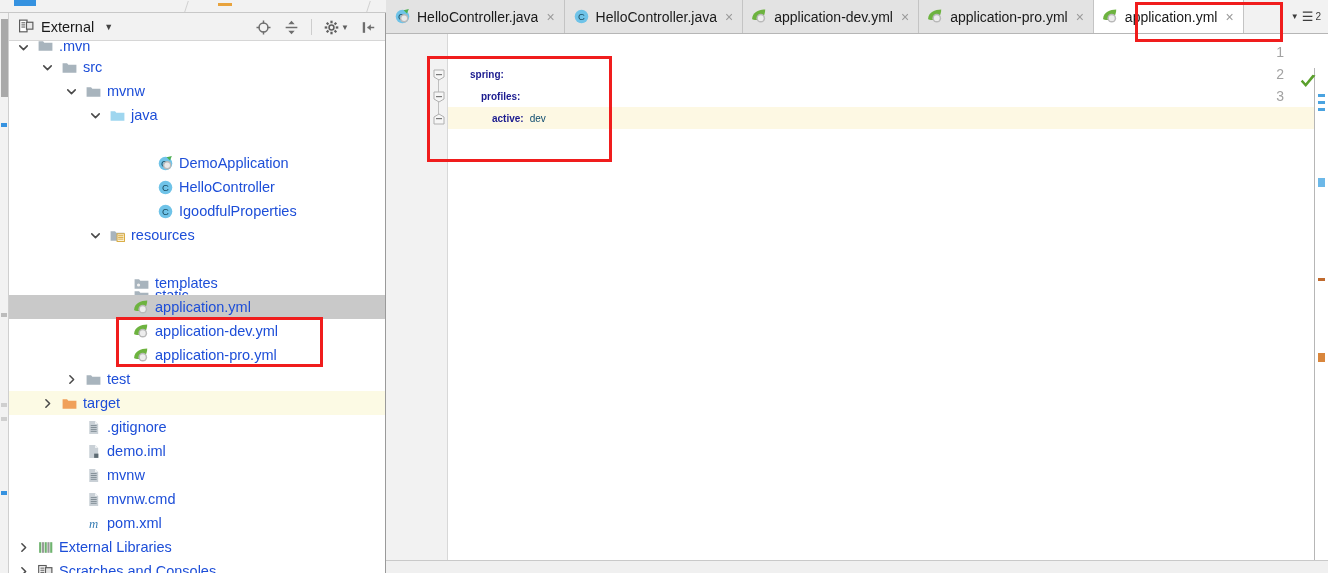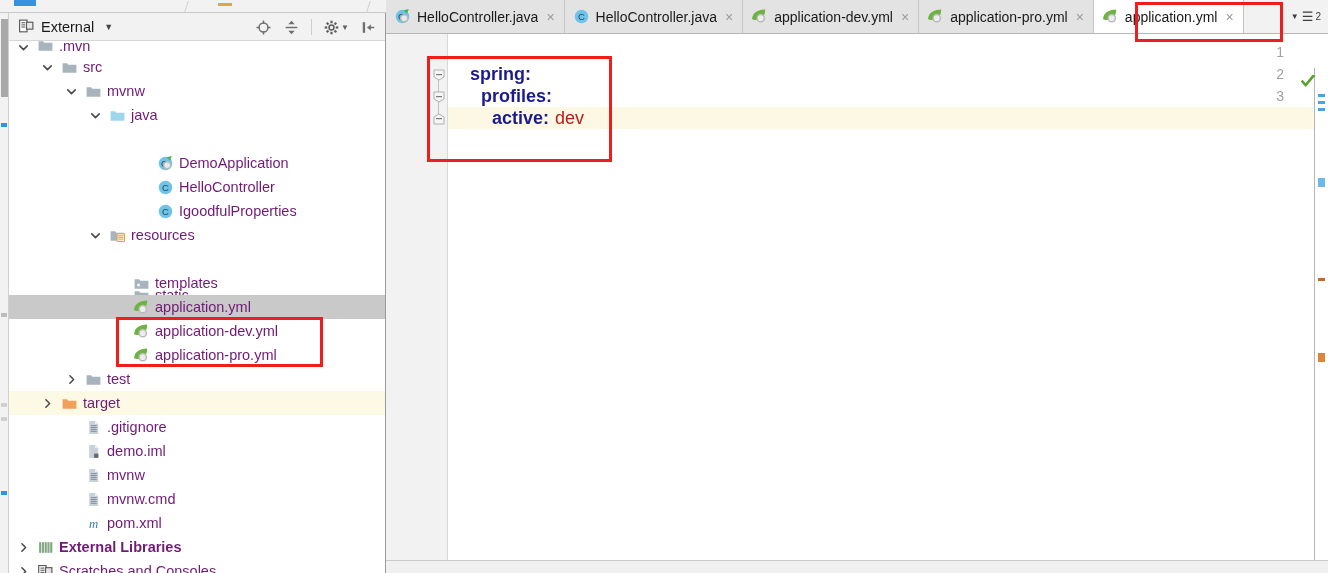--- a/index.html
+++ b/index.html
@@ -65,21 +65,21 @@
   .panel-title .caret { font-size:9px; color:#444; margin-left:4px; }
   .panel-tools {
     position:absolute; right:8px; top:0; height:28px;
     display:flex; align-items:center; gap:11px;
   }
   .panel-tools .divider { width:1px; height:16px; background:#cdcdcd; }
   .tool-ico { width:17px; height:17px; display:block; }
 
   .tree {
     position:relative; height:532px; overflow:hidden;
-    font-size:14.5px; color:#701a75;
+    font-size:14.5px; color:#1d4ed8;
   }
   .row {
     position:relative; height:24px; display:flex; align-items:center;
     white-space:nowrap;
   }
   .row.sel { background:#c9c9c9; }
   .row.warn { background:#fcfae4; }
   .row .arrow {
     position:absolute; width:13px; height:13px;
   }
@@ -112,26 +112,26 @@
   .gutter {
     position:absolute; left:0; top:0; width:62px; height:100%;
     background:#f2f2f2; border-right:1px solid #d8d8d8;
   }
   .lnum {
     position:absolute; right:44px; font-size:14px; color:#a2a2a2;
     text-align:right; width:30px;
   }
   .code-line {
     position:absolute; left:62px; right:0; height:22px;
-    font-family:"Liberation Sans", sans-serif; font-size:18px;
+    font-family:"Liberation Sans", sans-serif; font-size:10px;
     display:flex; align-items:center;
   }
   .code-line.hl { background:#fdf8e3; }
   .k { color:#1b1b8f; font-weight:bold; }
-  .v { color:#b91c1c; }
+  .v { color:#0c4a6e; }
 
   
   .marker-gutter {
     position:absolute; right:0; top:34px; width:14px; height:526px;
     background:#ffffff; border-left:1px solid #b6b6b6;
   }
   .mk { position:absolute; right:3px; width:7px; height:3px; }
   .check-ok {
     position:absolute; right:9px; top:38px; width:22px; height:20px;
   }
@@ -404,21 +404,21 @@
               <line x1="5.4" x2="11" y1="11.6" y2="11.6" stroke="#7e8a93" stroke-width="0.9"></line>
             </svg></span>
           <span class="label" style="left: 98px;">mvnw.cmd</span>
         </div>
         <div class="row" style="top: 470px; position: absolute; left: 0px; right: 0px;">
           <span class="ico" style="left: 76px;"><svg viewBox="0 0 16 16" width="17" height="17">
               <text x="8" y="12" text-anchor="middle" font-size="12" font-style="italic" font-family="Liberation Serif, serif" fill="#3b7fb5">m</text>
             </svg></span>
           <span class="label" style="left: 98px;">pom.xml</span>
         </div>
-        <div class="row" style="top: 494px; position: absolute; left: 0px; right: 8px; font-weight: bold;">
+        <div class="row" style="top: 494px; position: absolute; left: 0px; right: 8px;">
           <span class="arrow" style="left: 8px;"><svg viewBox="0 0 16 16" width="13" height="13">
               <path d="M6 3.4 L10.6 8 L6 12.6" fill="none" stroke="#4a4a4a" stroke-width="1.9" stroke-linecap="round" stroke-linejoin="round"></path>
             </svg></span>
           <span class="ico" style="left: 28px;"><svg viewBox="0 0 16 16" width="17" height="17">
               <rect x="2" y="3" width="2" height="10" fill="#6fb36f"></rect>
               <rect x="4.6" y="3" width="2" height="10" fill="#9a9a9a"></rect>
               <rect x="7.2" y="3" width="2" height="10" fill="#6fb36f"></rect>
               <rect x="9.8" y="3" width="2" height="10" fill="#9a9a9a"></rect>
               <rect x="12.4" y="3" width="2" height="10" fill="#6fb36f"></rect>
             </svg></span>

